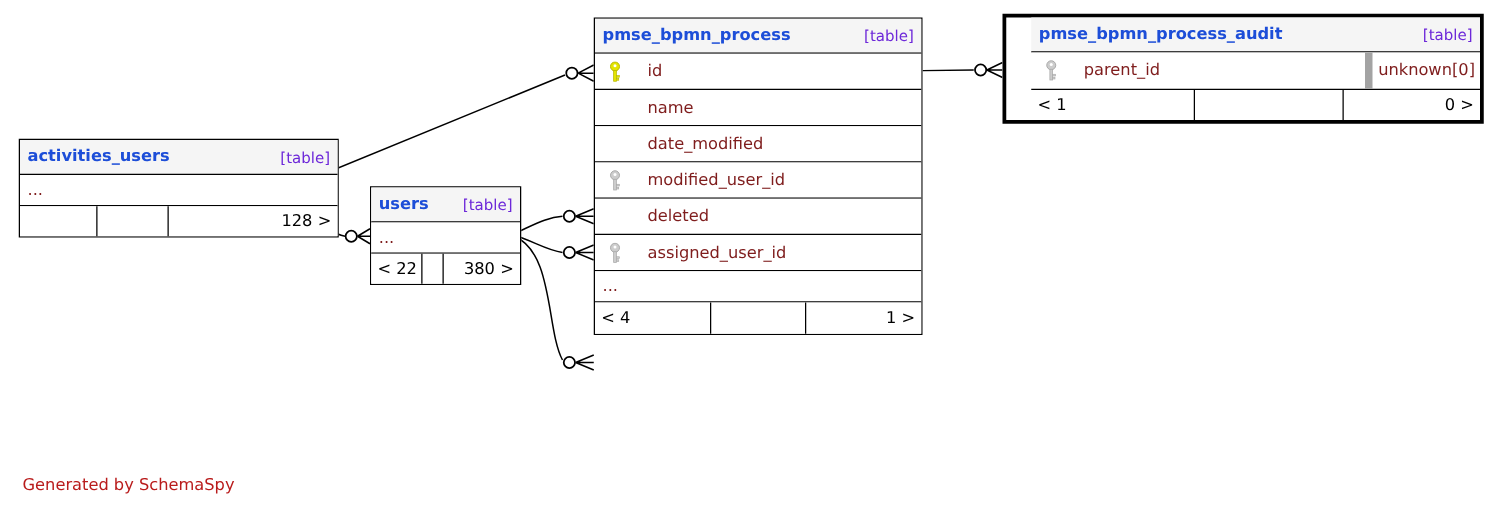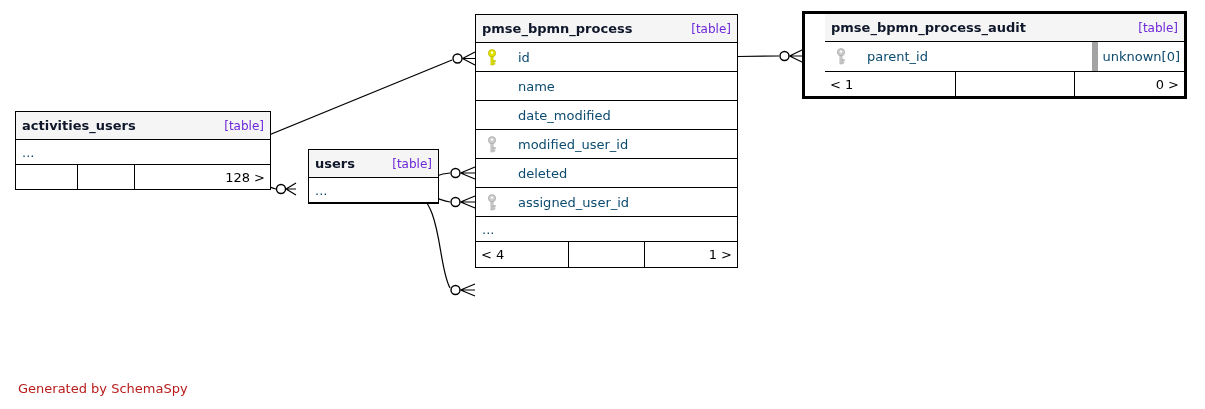--- a/index.html
+++ b/index.html
@@ -14,26 +14,26 @@
   .crow{fill:none;stroke:#000;stroke-width:1.2px;}
 
   .table-box{
     position:absolute;background:#fff;border:1.5px solid #000;
     box-sizing:border-box;
   }
   .table-box .hdr{
     background:#f5f5f5;border-bottom:1.5px solid #000;
     display:flex;align-items:center;padding:0 6px;height:27px;
   }
-  .tname{font-weight:bold;font-size:13px;color:#0f172a;white-space:nowrap;}
+  .tname{font-weight:bold;font-size:13px;color:#1d4ed8;white-space:nowrap;}
   .badge{font-size:12px;color:#6d28d9;margin-left:auto;padding-left:10px;white-space:nowrap;}
   .rows{display:block;}
   .row{
     display:flex;align-items:center;height:28px;
-    border-bottom:1px solid #000;font-size:13px;color:#0c4a6e;background:#fff;
+    border-bottom:1px solid #000;font-size:13px;color:#7f1d1d;background:#fff;
   }
   .row.ellipsis{height:24px;padding-left:6px;}
   .key-slot{width:14px;margin-left:9px;display:flex;align-items:center;justify-content:center;}
   .col-label{margin-left:19px;white-space:nowrap;}
   .row.ellipsis .col-label{margin-left:0;}
   .col-note{
     margin-left:auto;height:100%;border-left:6px solid #a3a3a3;
     display:flex;align-items:center;justify-content:flex-end;
     padding:0 4px;width:92px;box-sizing:border-box;font-size:13px;white-space:nowrap;
   }
@@ -41,21 +41,21 @@
   .stats .cell{
     border-right:1px solid #000;display:flex;align-items:center;
     padding:0 5px;box-sizing:border-box;white-space:nowrap;
   }
   .stats .cell:last-child{border-right:none;flex:1;justify-content:flex-end;}
 
   #t-activities{left:15px;top:111px;width:256px;}
   #t-activities .stats .cell:nth-child(1){width:62px;}
   #t-activities .stats .cell:nth-child(2){width:57px;}
 
-  #t-users{left:308px;top:149px;width:131px;}
+  #t-users{left:296px;top:149px;width:121px;}
   #t-users .stats .cell:nth-child(1){width:41px;}
   #t-users .stats .cell:nth-child(2){width:17px;}
 
   #t-process{left:475px;top:14px;width:263px;}
   #t-process .stats{height:25px;}
   #t-process .stats .cell:nth-child(1){width:93px;}
   #t-process .stats .cell:nth-child(2){width:76px;}
 
   #t-audit{left:802px;top:11px;width:385px;border-width:3px;padding-left:20px;}
   #t-audit .row{height:29px;}
@@ -116,20 +116,25 @@
 <div class="table-box" id="t-users">
   <div class="hdr">
     <span class="tname">users</span>
     <span class="badge">[table]</span>
   </div>
   <div class="rows">
       <div class="row ellipsis">
         <span class="col-label">...</span>
       </div>
     </div>
+  <div class="stats">
+    <span class="cell">&lt; 22</span>
+    <span class="cell"></span>
+    <span class="cell">380 &gt;</span>
+  </div>
 </div>
 
 <div class="table-box" id="t-process">
   <div class="hdr">
     <span class="tname">pmse_bpmn_process</span>
     <span class="badge">[table]</span>
   </div>
   <div class="rows">
       <div class="row">
         <span class="key-slot">

